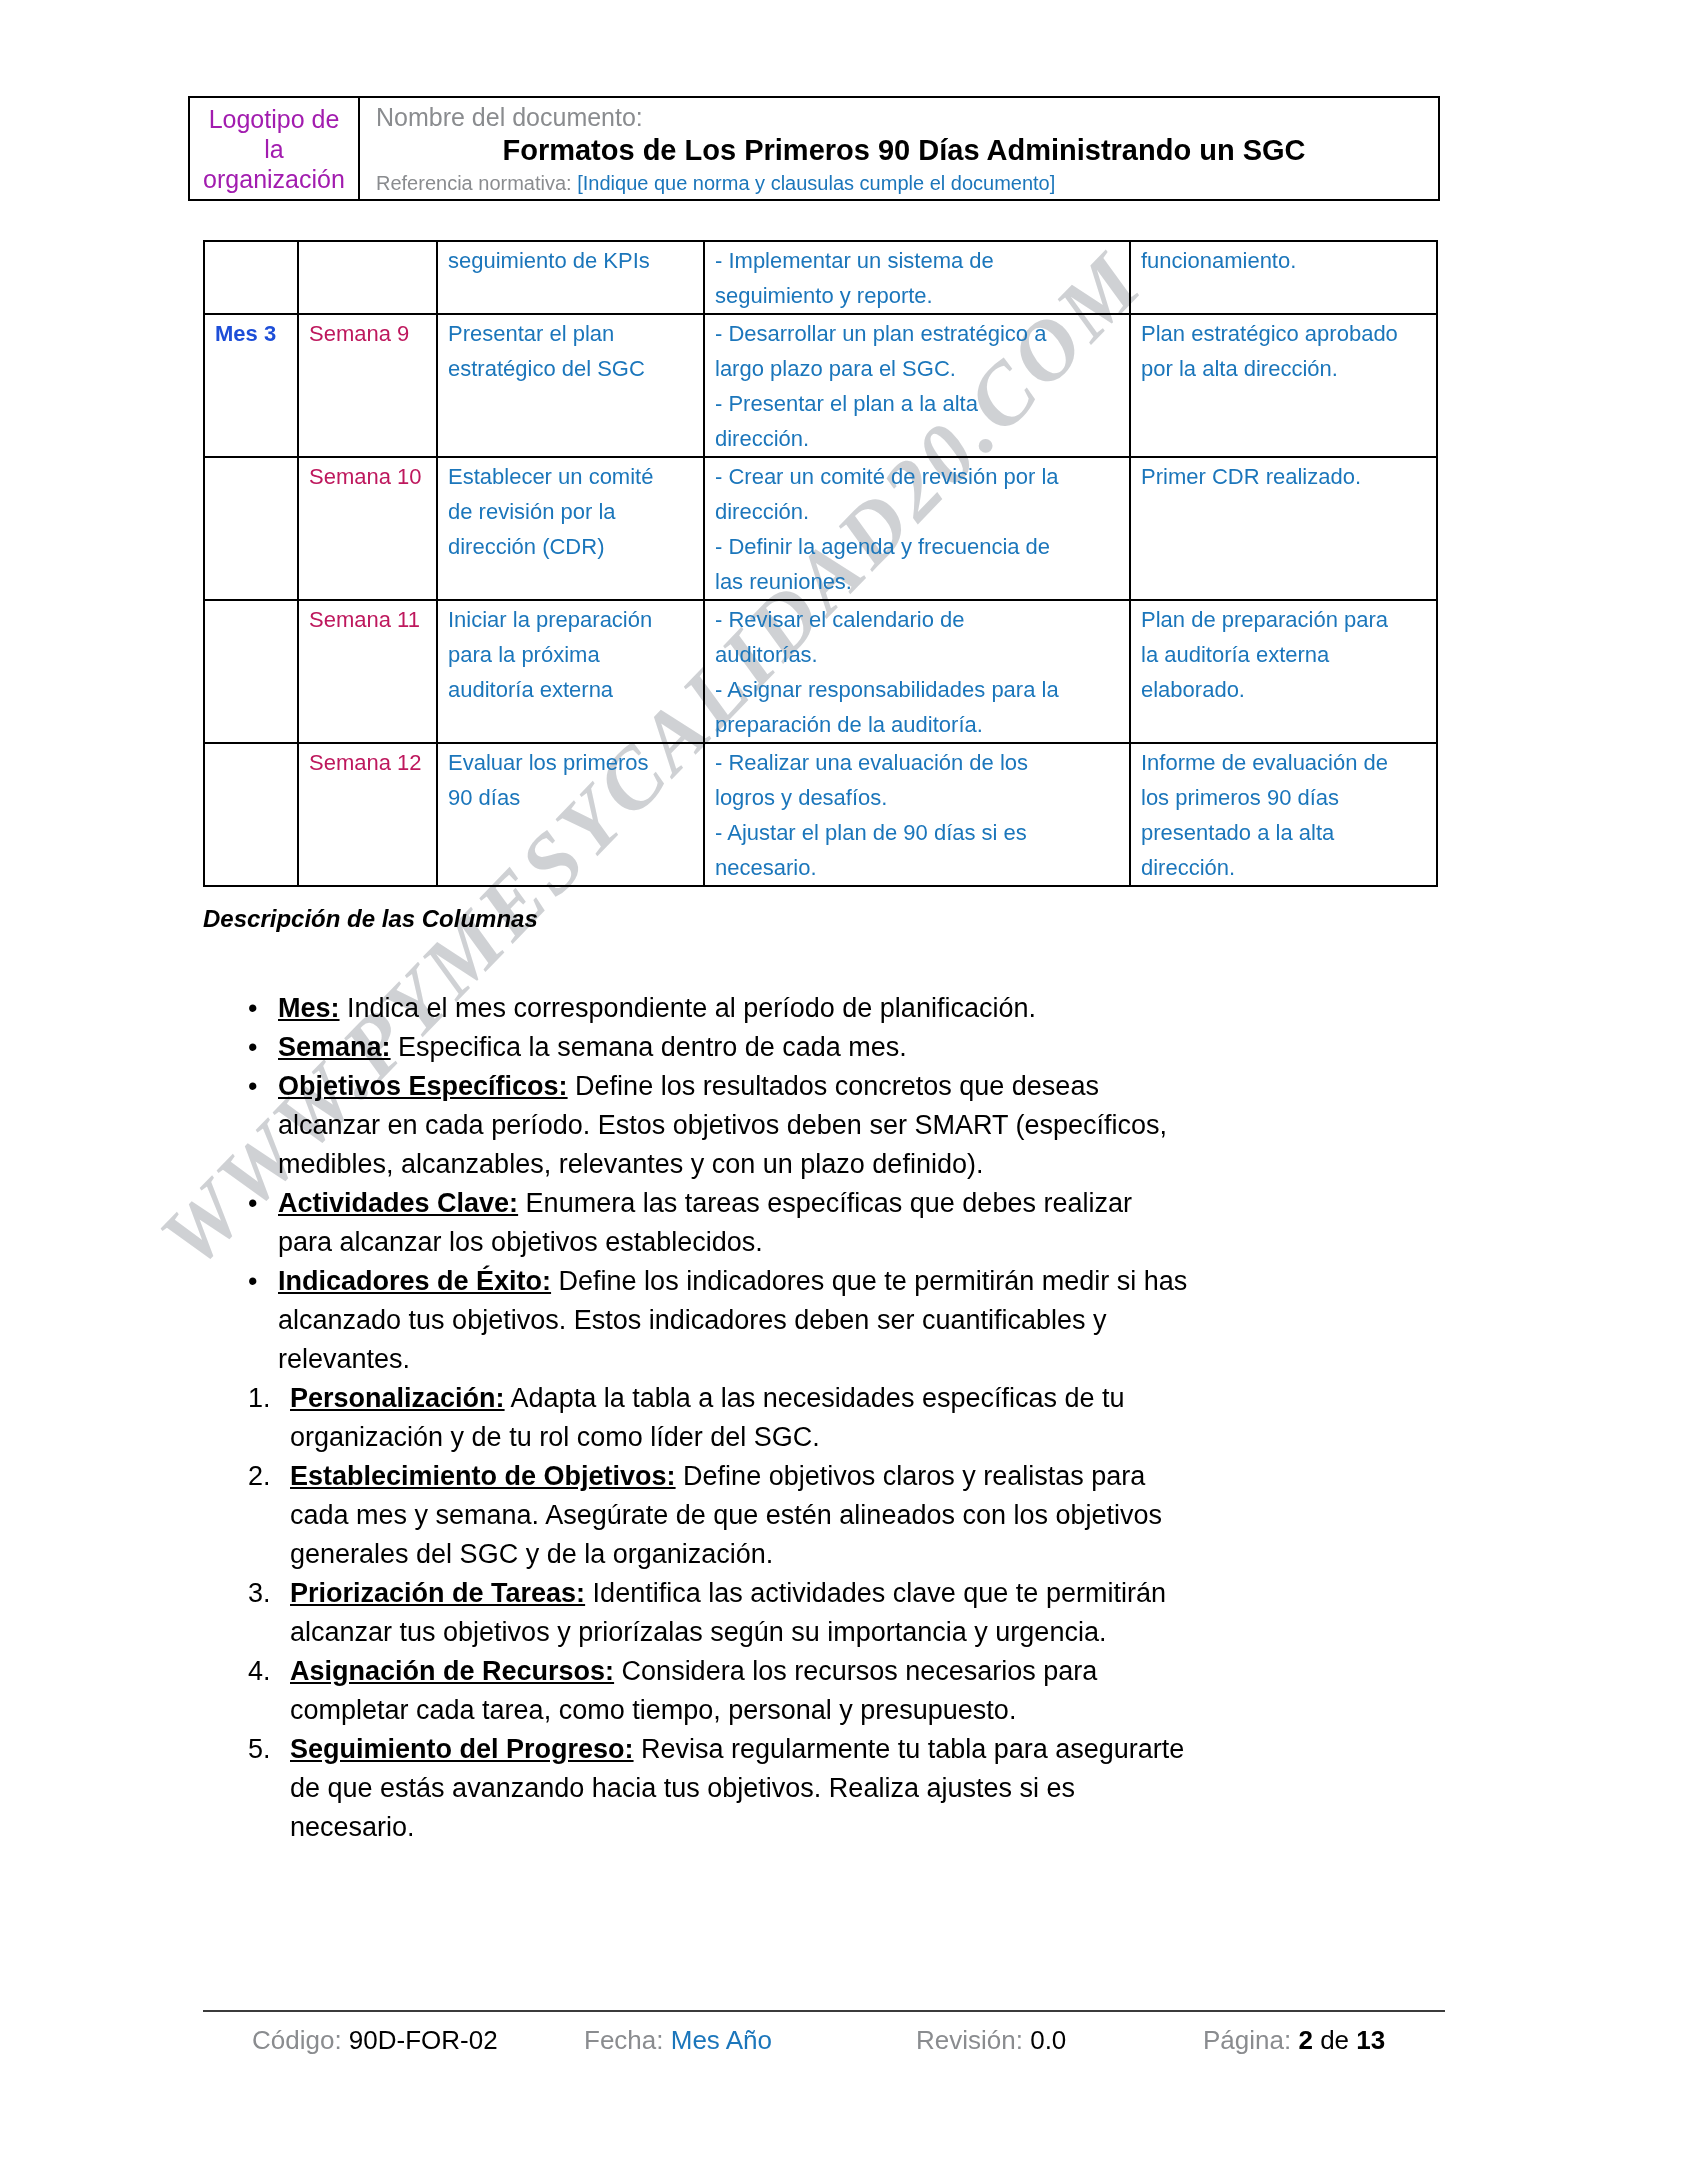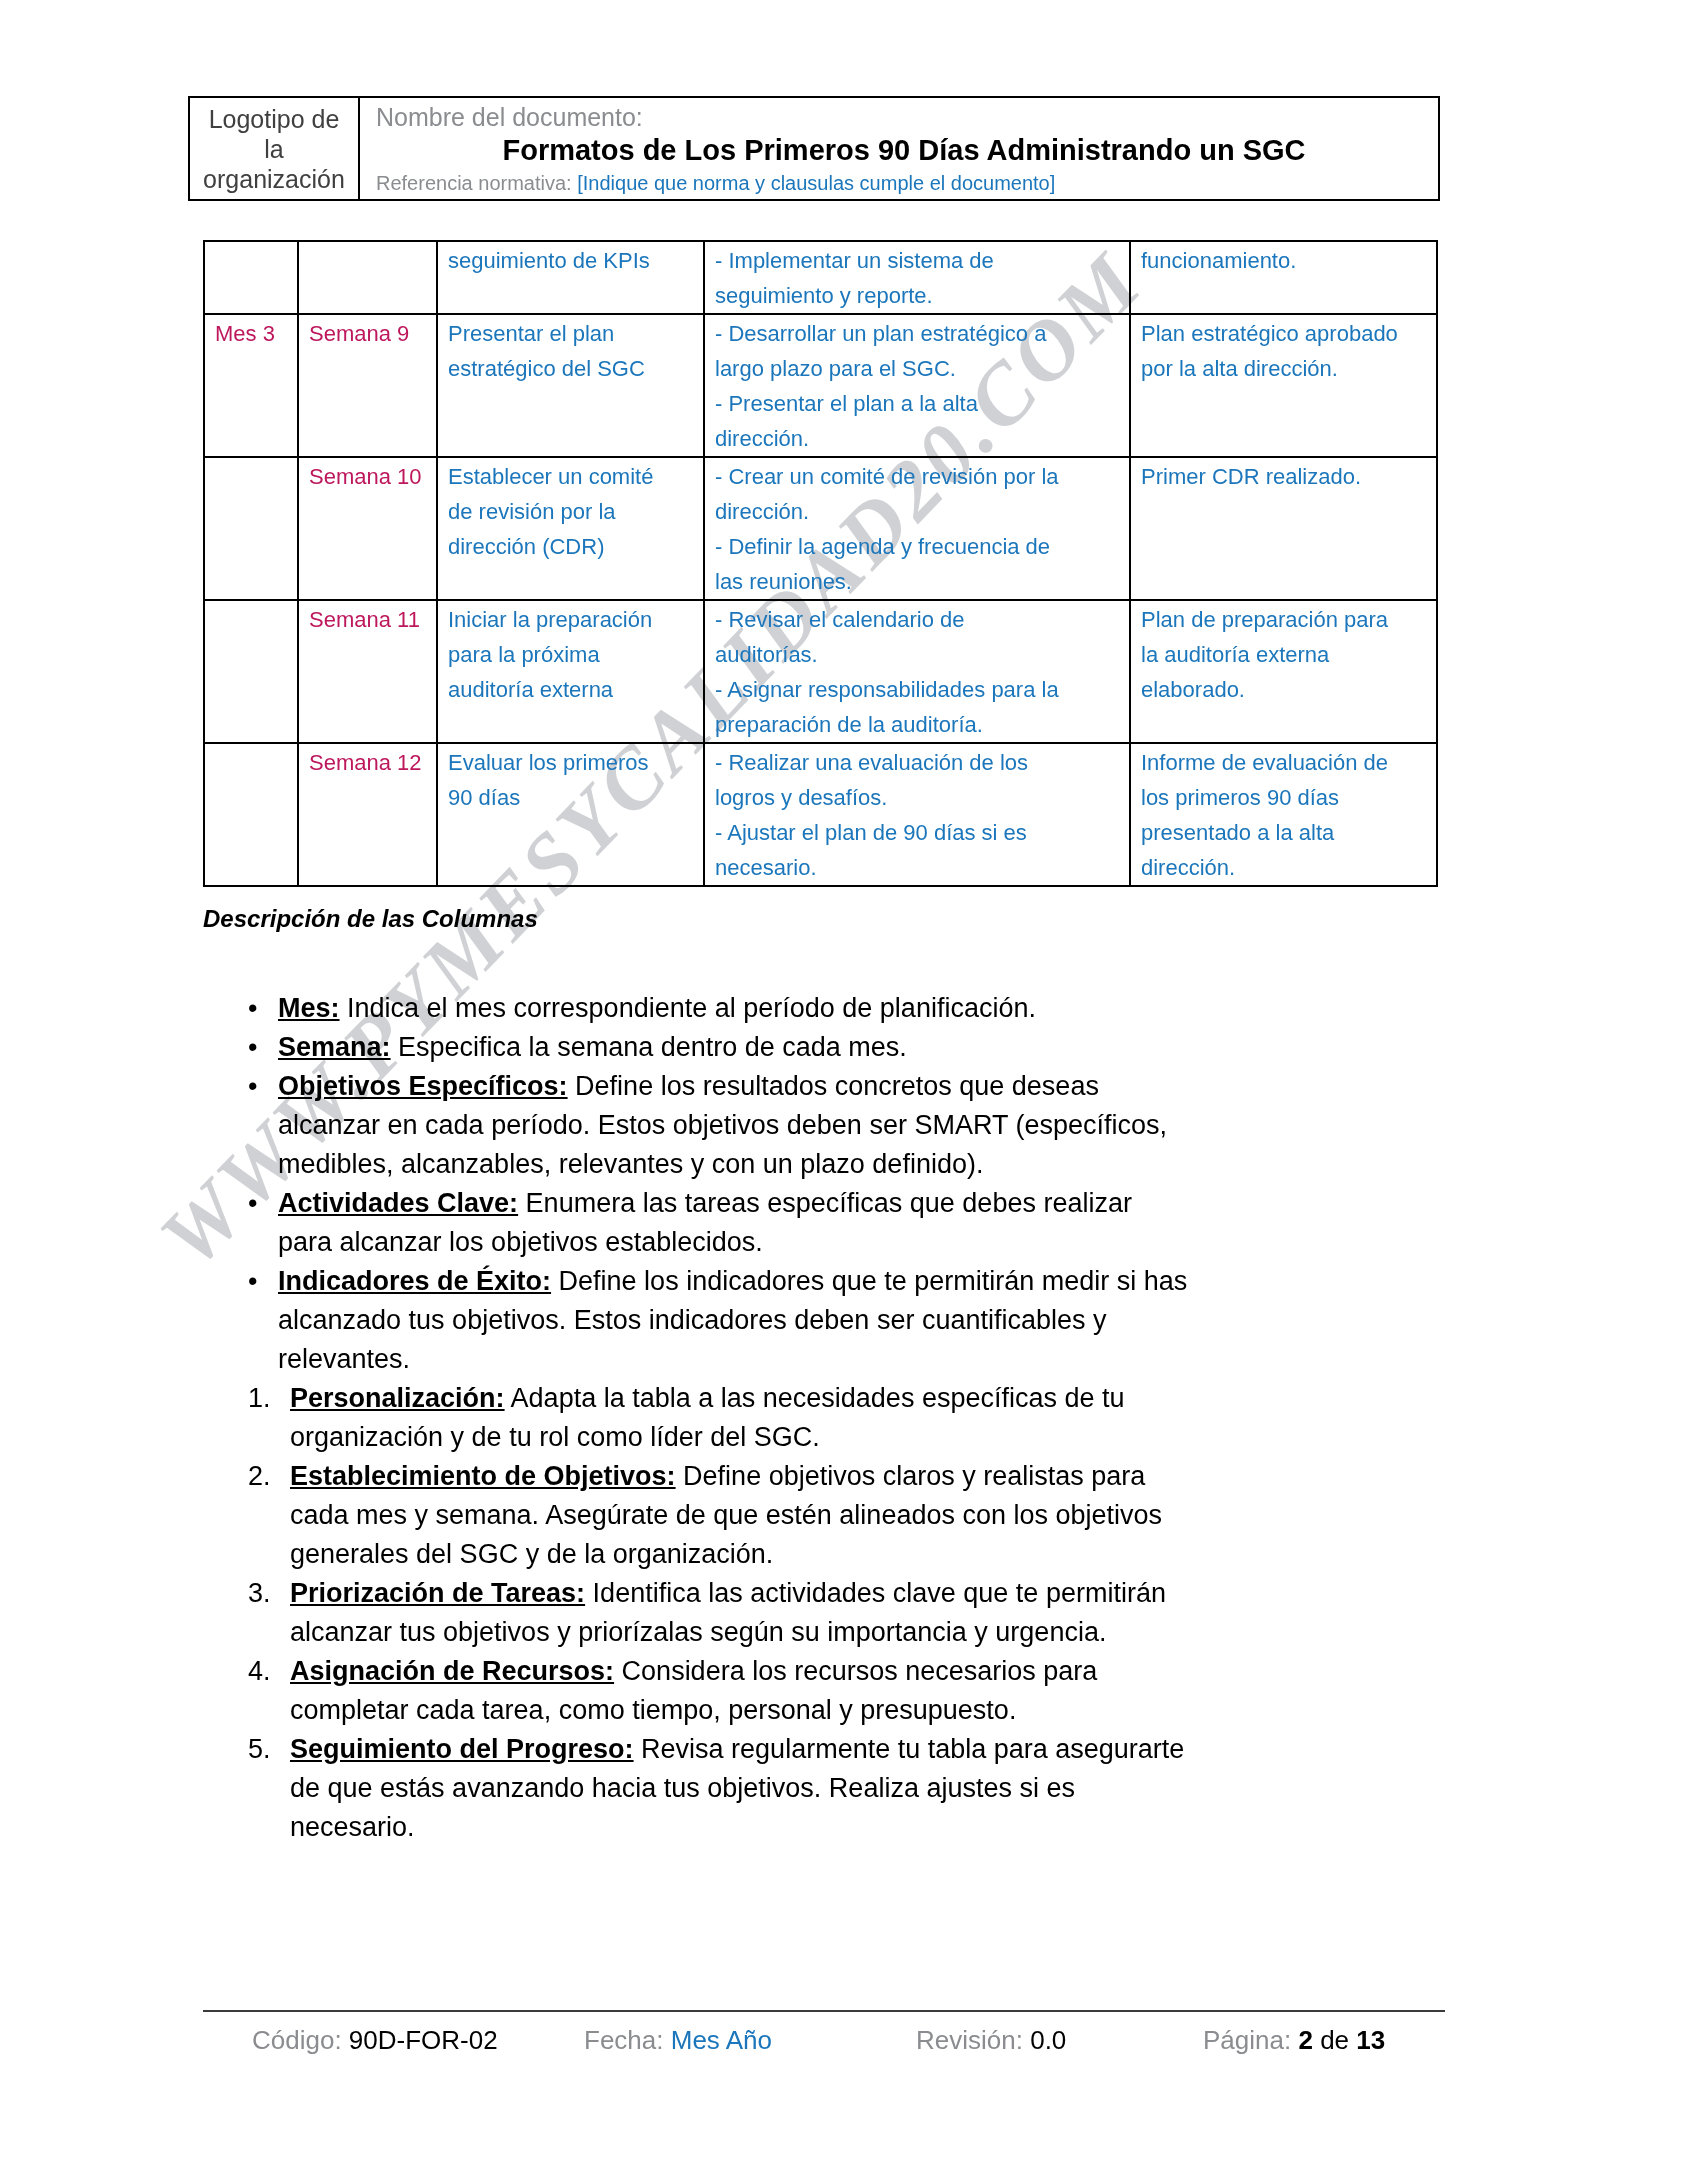--- a/index.html
+++ b/index.html
@@ -18,21 +18,21 @@
   }
 
   
   .header-table {
     position:absolute; left:188px; top:96px; width:1252px; height:105px;
     border:2px solid #000; display:flex; box-sizing:border-box; z-index:1;
     background:#fff;
   }
   .logo-cell {
     width:170px; border-right:2px solid #000; box-sizing:border-box;
-    color:#404040; font-size:25px; line-height:30px;
+    color:#a21caf; font-size:25px; line-height:30px;
     display:flex; align-items:center; justify-content:center; text-align:center;
     padding:17px 10px;
   }
   .header-right { flex:1; padding:3px 6px 0 16px; }
   .doc-label { color:#8a8c8f; font-size:25px; line-height:32px; }
   .doc-name  { color:#000; font-weight:bold; font-size:29px; line-height:34px;text-align:center; }
   .ref-line  { font-size:20px; line-height:32px; white-space:nowrap; }
   .gray { color:#8a8c8f; }
   .blue { color:#1b76bb; }
 
@@ -40,21 +40,21 @@
   .plan-table {
     position:absolute; left:203px; top:240px; border-collapse:collapse;
     table-layout:fixed; z-index:1; background:transparent;
   }
   .plan-table td {
     border:2px solid #000; vertical-align:top; padding:1px 10px 0 10px;
     font-size:22px; line-height:35px; white-space:pre-line; overflow:hidden;
   }
   .col-mes{width:94px}.col-sem{width:139px}.col-obj{width:267px}.col-act{width:426px}.col-ind{width:307px}
   .r1{height:70px}.r2{height:143px}.r3{height:140px}.r4{height:141px}.r5{height:140px}
-  .mes { font-weight:normal; color:#be185d; }
+  .mes { font-weight:bold; color:#1d4ed8; }
   .semana { color:#be185d;margin-left:45px; }
   .obj, .act, .ind { color:#1b76bb;margin-top:28px; }
 
   
   .content { position:absolute; left:203px; top:899px; width:1178px; z-index:1; }
   .content h2 { font-size:24px; line-height:40px; margin:0 0 50px 0; font-weight:bold;font-style:italic; }
   .content h2.second { margin:48px 0 50px 0; }
   .content ul, .content ol { list-style:none; margin:0; padding:0; }
   .content li { display:flex; padding-left:45px; font-size:27px; line-height:39px; }
   .b-marker { width:30px; flex:none; }

